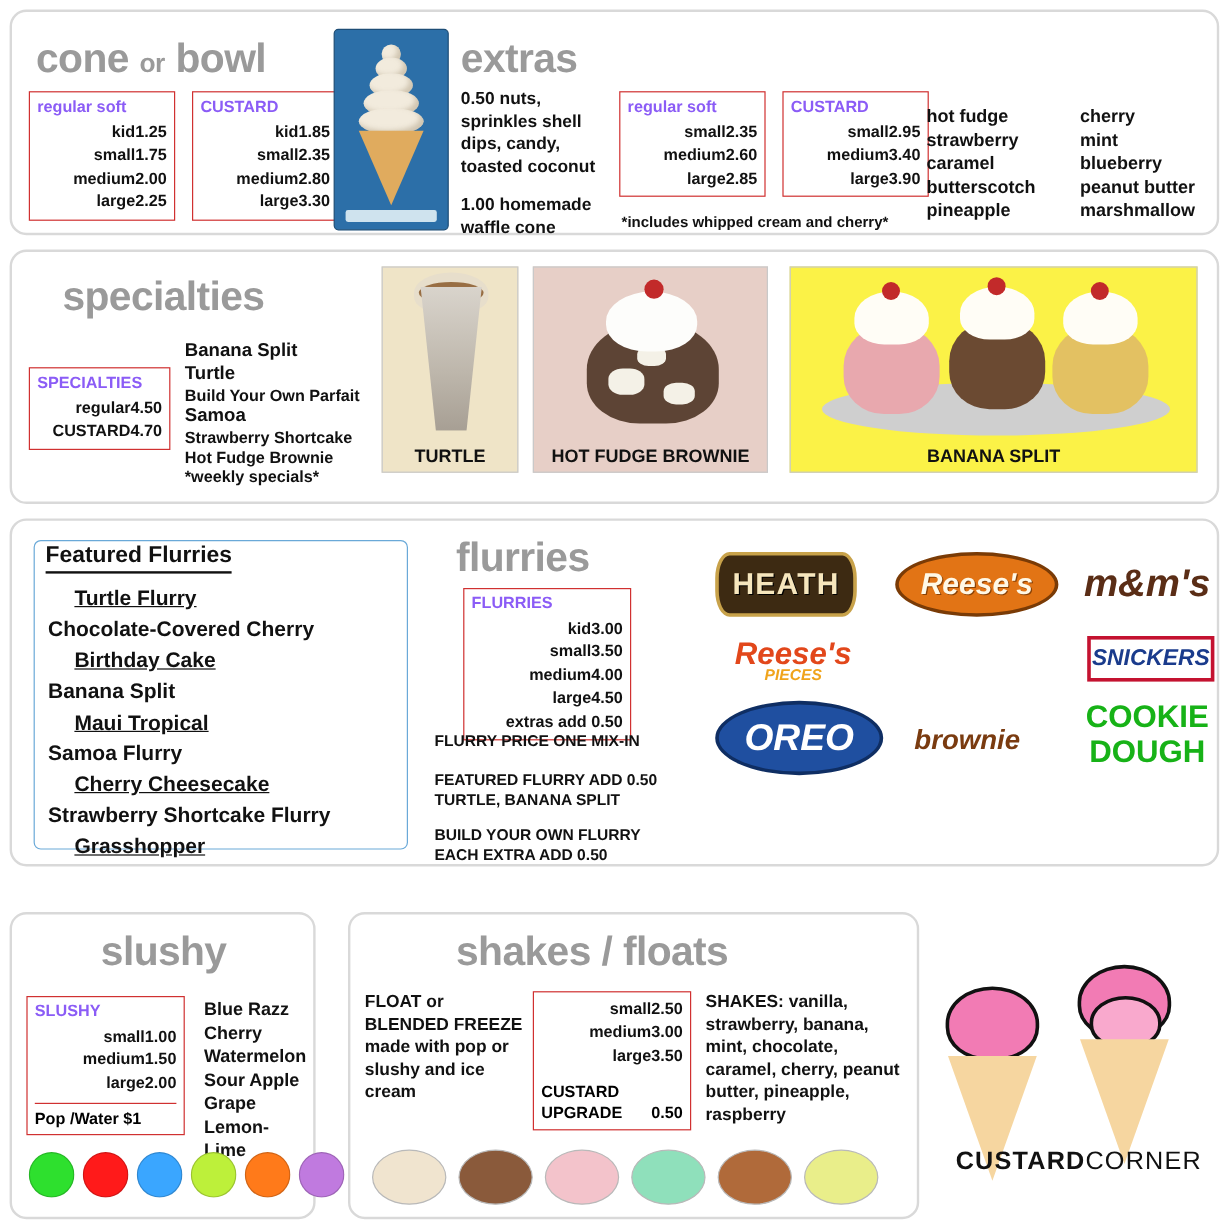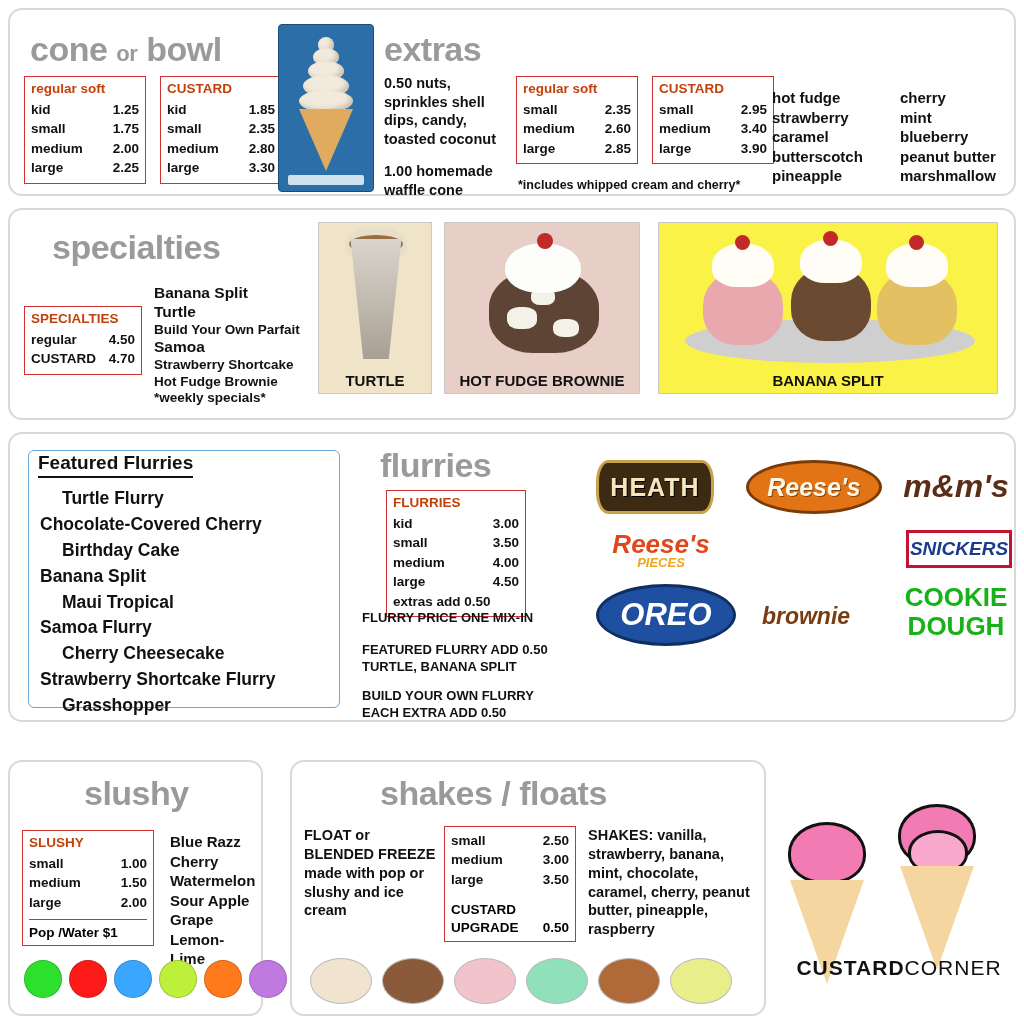--- a/index.html
+++ b/index.html
@@ -29,32 +29,32 @@
     line-height: 1;
   }
   .hdr .small { font-size: 22px; }
   .boxtable {
     border: 1px solid #d03030;
     padding: 4px 6px 5px 6px;
   }
   .boxtable .th {
     font-size: 13.5px;
     font-weight: bold;
-    color: #c2410c;
+    color: #8b5cf6;
     margin-bottom: 4px;
   }
   .boxtable .row {
     display: flex;
     font-size: 13.5px;
     font-weight: bold;
     color: #111;
     line-height: 1.44;
     white-space: nowrap;
   }
-  .boxtable .row .n { flex: 1 1 auto; }
+  .boxtable .row .n { flex: 1 1 auto; text-align: right; }
   .boxtable .row .p { flex: 0 0 auto; text-align: right; }
 
   
   #p1 { left: 8px; top: 8px; width: 1008px; height: 188px; }
   #p1 .title-cone { position: absolute; left: 20px; top: 22px; }
   #p1 .cone-tables { position: absolute; left: 14px; top: 66px; display: flex; gap: 14px; }
   #p1 .cone-tables .boxtable { width: 122px; }
   .conepic {
     position: absolute; left: 268px; top: 14px;
     width: 96px; height: 168px;
@@ -197,21 +197,21 @@
   }
   #p3 .feat-title {
     position: absolute; left: 28px; top: 18px;
     font-size: 19px; font-weight: bold; color: #111;
     border-bottom: 2px solid #111; padding-bottom: 2px;
   }
   #p3 .feat-list {
     position: absolute; left: 30px; top: 52px; width: 290px;
     font-size: 17.5px; font-weight: bold; color: #111; line-height: 1.48;
   }
-  #p3 .feat-list .ind { padding-left: 22px; }
+  #p3 .feat-list .ind { padding-left: 22px; text-decoration: underline; }
   #p3 .title-flurries { position: absolute; left: 370px; top: 14px; }
   #p3 .flurry-box { position: absolute; left: 376px; top: 56px; width: 140px; }
   #p3 .fnote {
     position: absolute; left: 352px;
     font-size: 13px; font-weight: bold; color: #111; line-height: 1.3;
   }
   #p3 .fn1 { top: 176px; }
   #p3 .fn2 { top: 208px; }
   #p3 .fn3 { top: 254px; }
 

